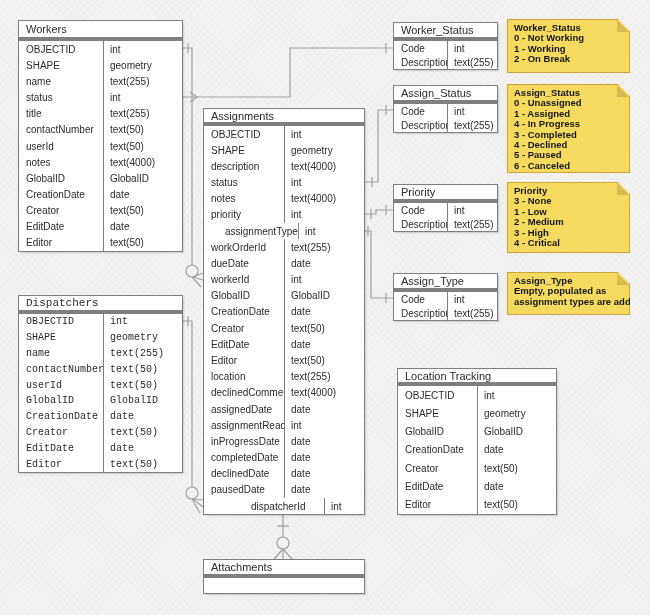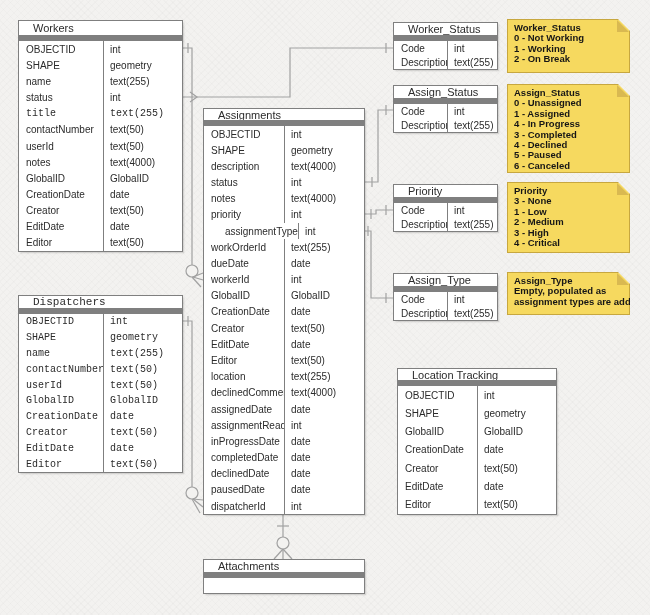--- a/index.html
+++ b/index.html
@@ -10,21 +10,21 @@
       repeating-linear-gradient(45deg, rgba(0,0,0,0.016) 0 1px, transparent 1px 5px),
       repeating-linear-gradient(-45deg, rgba(0,0,0,0.016) 0 1px, transparent 1px 5px);
   }
   #wires{position:absolute;left:0;top:0;width:650px;height:615px;}
   .er-table{
     position:absolute;box-sizing:border-box;border:1px solid #7f7f7f;background:#ffffff;
     display:flex;flex-direction:column;box-shadow:1.5px 1.5px 1.5px rgba(0,0,0,0.12);
   }
   .er-title{
     flex:none;display:flex;align-items:center;box-sizing:border-box;
-    padding-left:14px;font-size:11px;color:#2b2b2b;border-bottom:6px solid #14b8a6;
+    padding-left:7px;font-size:11px;color:#2b2b2b;border-bottom:4px solid #14b8a6;
     white-space:nowrap;overflow:hidden;
   }
   .er-rows{flex:1;display:flex;flex-direction:column;min-height:0;}
   .er-row{flex:1;display:flex;min-height:0;font-size:10px;color:#2b2b2b;}
   .er-name{flex:none;box-sizing:border-box;padding-left:7px;display:flex;align-items:center;white-space:nowrap;overflow:hidden;}
   .er-type{flex:1;box-sizing:border-box;border-left:1px solid #7f7f7f;padding-left:6px;display:flex;align-items:center;white-space:nowrap;overflow:hidden;}
   .er-empty{flex:1;}
   .note{
     position:absolute;box-sizing:border-box;padding:3px 6px 2px 6px;
     background:var(--note-fill,#f6d95f);border:1px solid var(--note-border,#c7a73f);
@@ -102,21 +102,21 @@
             <div class="er-type" style="border-color: rgb(127, 127, 127);">geometry</div>
           </div>
           <div class="er-row" style="color: rgb(43, 43, 43);">
             <div class="er-name" style="width: 84px;">name</div>
             <div class="er-type" style="border-color: rgb(127, 127, 127);">text(255)</div>
           </div>
           <div class="er-row" style="color: rgb(43, 43, 43);">
             <div class="er-name" style="width: 84px;">status</div>
             <div class="er-type" style="border-color: rgb(127, 127, 127);">int</div>
           </div>
-          <div class="er-row" style="color: rgb(43, 43, 43); font-family: Liberation Mono, monospace;">
+          <div class="er-row" style="color: rgb(43, 43, 43);">
             <div class="er-name" style="width: 84px;">title</div>
             <div class="er-type" style="border-color: rgb(127, 127, 127);">text(255)</div>
           </div>
           <div class="er-row" style="color: rgb(43, 43, 43);">
             <div class="er-name" style="width: 84px;">contactNumber</div>
             <div class="er-type" style="border-color: rgb(127, 127, 127);">text(50)</div>
           </div>
           <div class="er-row" style="color: rgb(43, 43, 43);">
             <div class="er-name" style="width: 84px;">userId</div>
             <div class="er-type" style="border-color: rgb(127, 127, 127);">text(50)</div>
@@ -280,21 +280,21 @@
             <div class="er-type" style="border-color: rgb(127, 127, 127);">date</div>
           </div>
           <div class="er-row" style="color: rgb(43, 43, 43);">
             <div class="er-name" style="width: 80px;">declinedDate</div>
             <div class="er-type" style="border-color: rgb(127, 127, 127);">date</div>
           </div>
           <div class="er-row" style="color: rgb(43, 43, 43);">
             <div class="er-name" style="width: 80px;">pausedDate</div>
             <div class="er-type" style="border-color: rgb(127, 127, 127);">date</div>
           </div>
-          <div class="er-row" style="color: rgb(43, 43, 43);">
+          <div class="er-row" style="color: rgb(43, 43, 43); padding-left: 40px;">
             <div class="er-name" style="width: 80px;">dispatcherId</div>
             <div class="er-type" style="border-color: rgb(127, 127, 127);">int</div>
           </div>
         </div>
       </div>
       <div class="er-table" style="left: 393px; top: 22px; width: 105px; height: 48px; border-color: rgb(127, 127, 127); background: rgb(255, 255, 255);">
         <div class="er-title" style="height: 18px; border-color: rgb(127, 127, 127); color: rgb(43, 43, 43);">Worker_Status</div>
         <div class="er-rows">
           <div class="er-row" style="color: rgb(43, 43, 43);">
             <div class="er-name" style="width: 53px;">Code</div>

